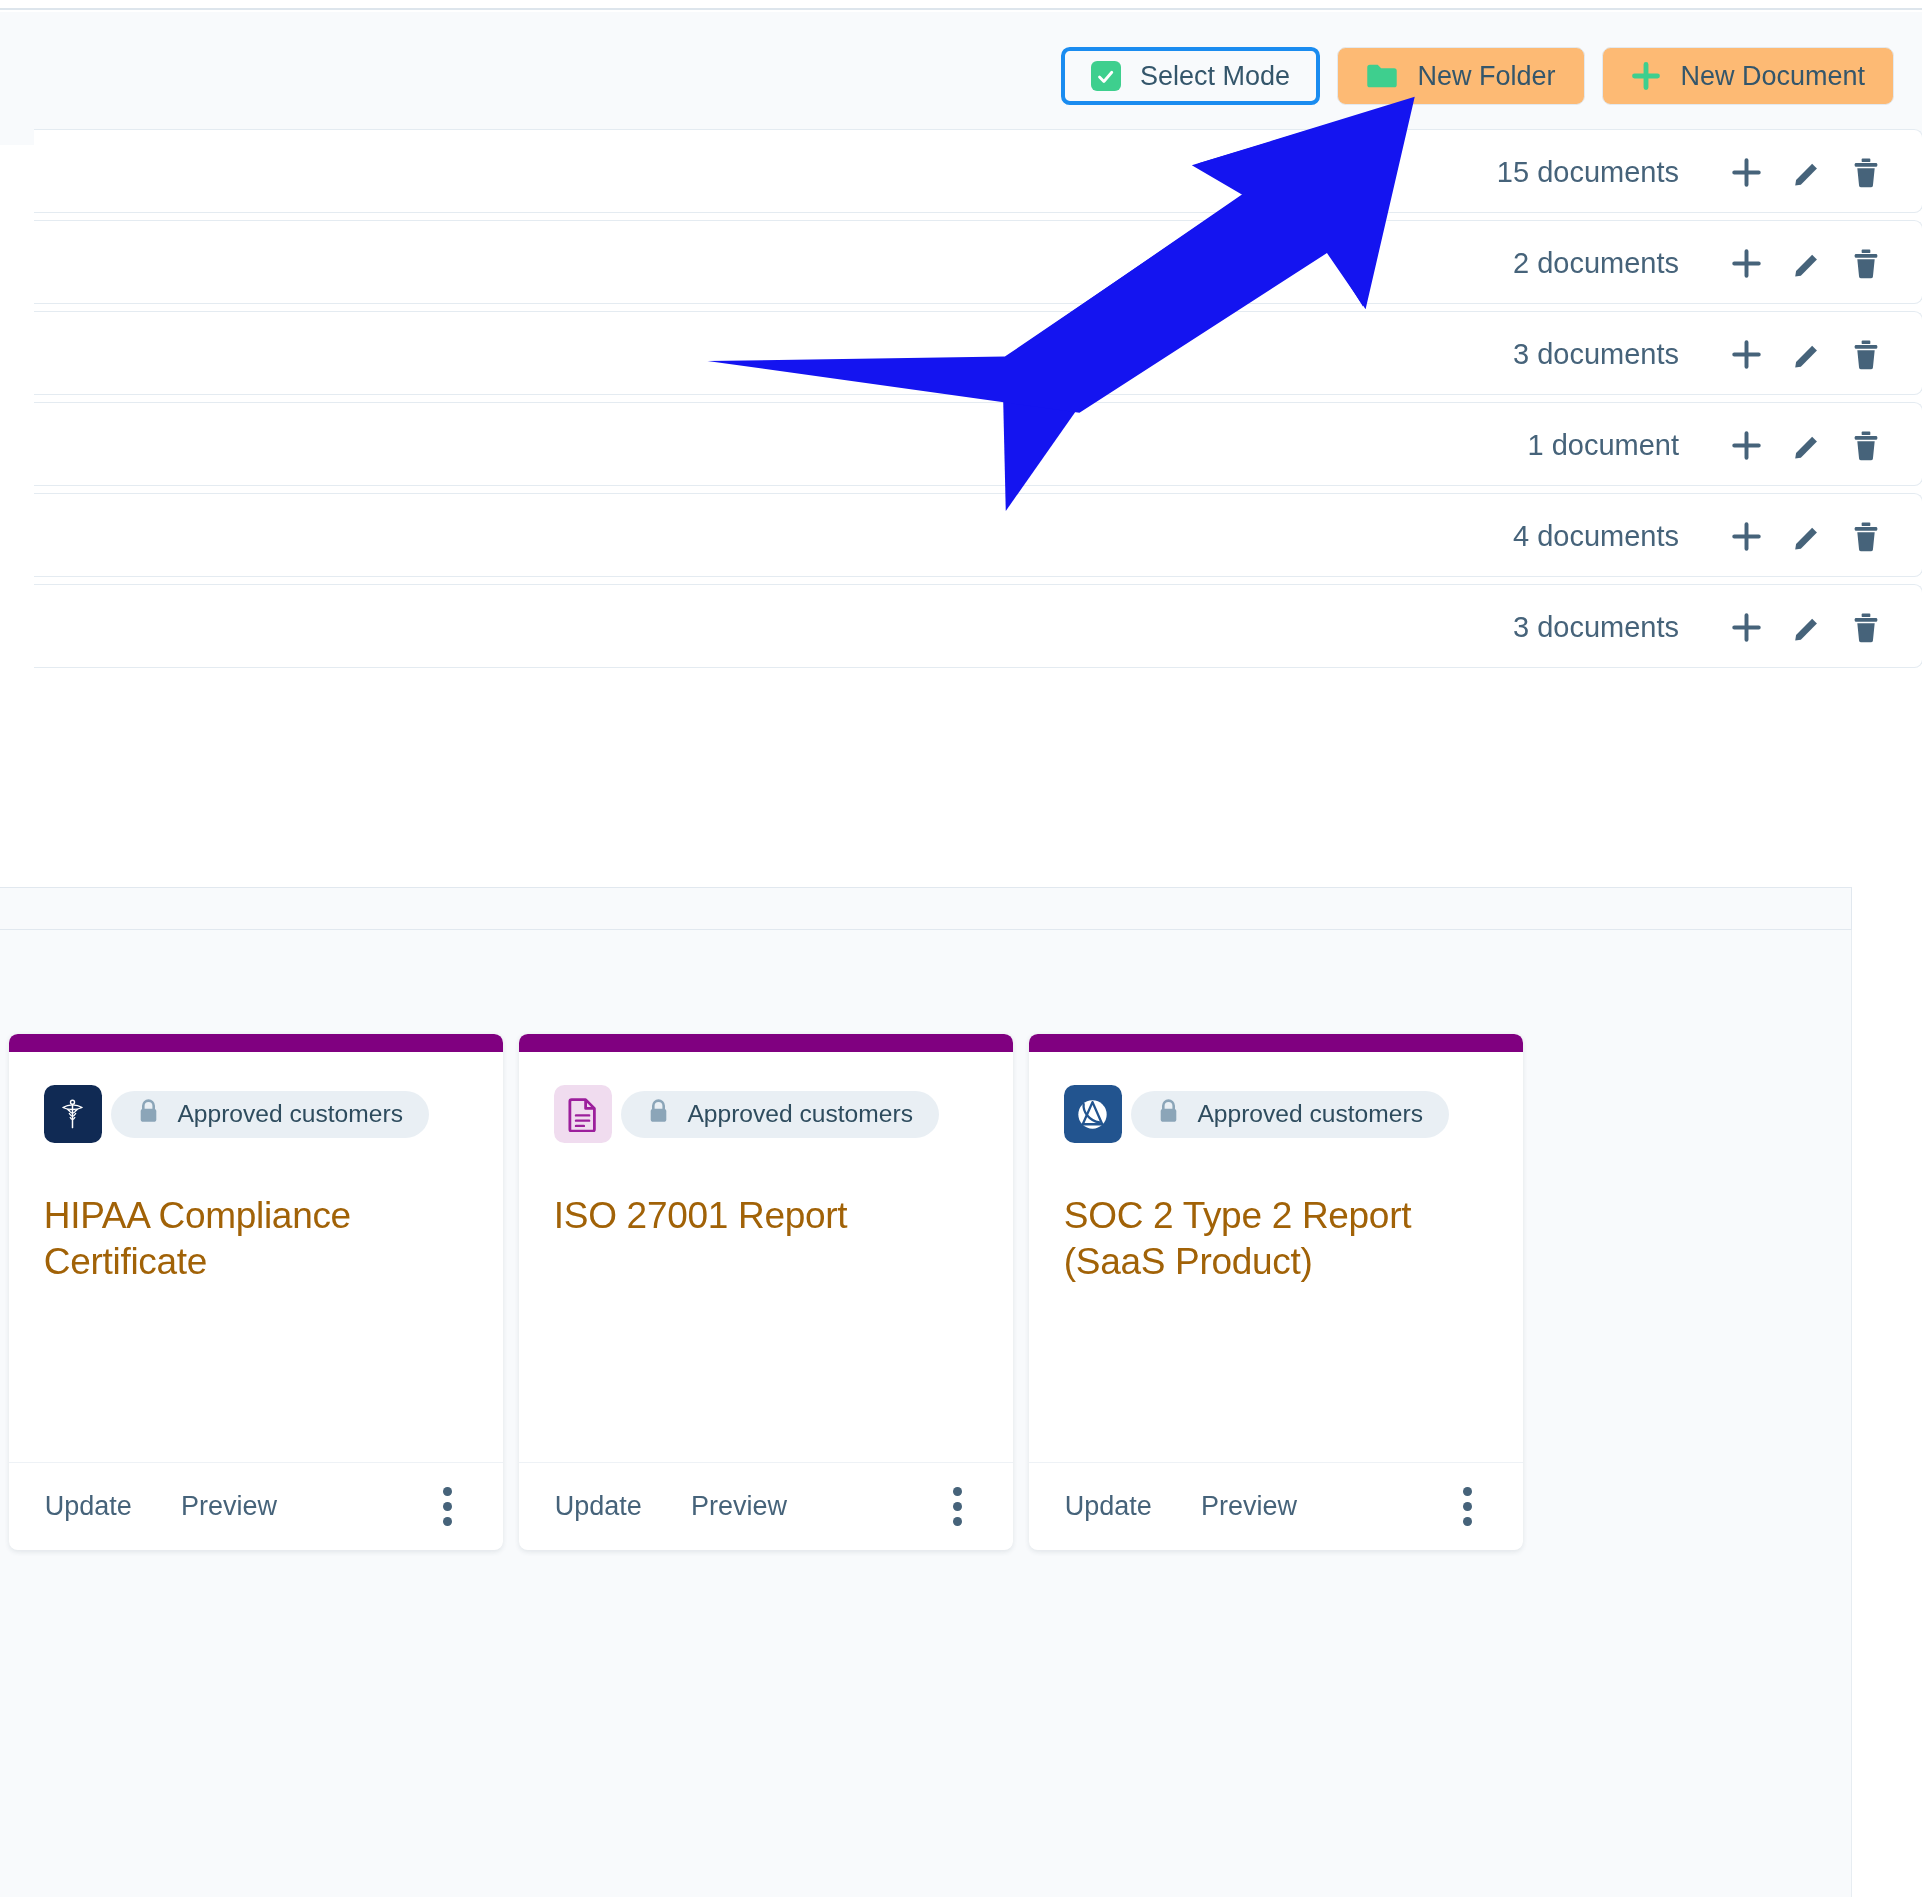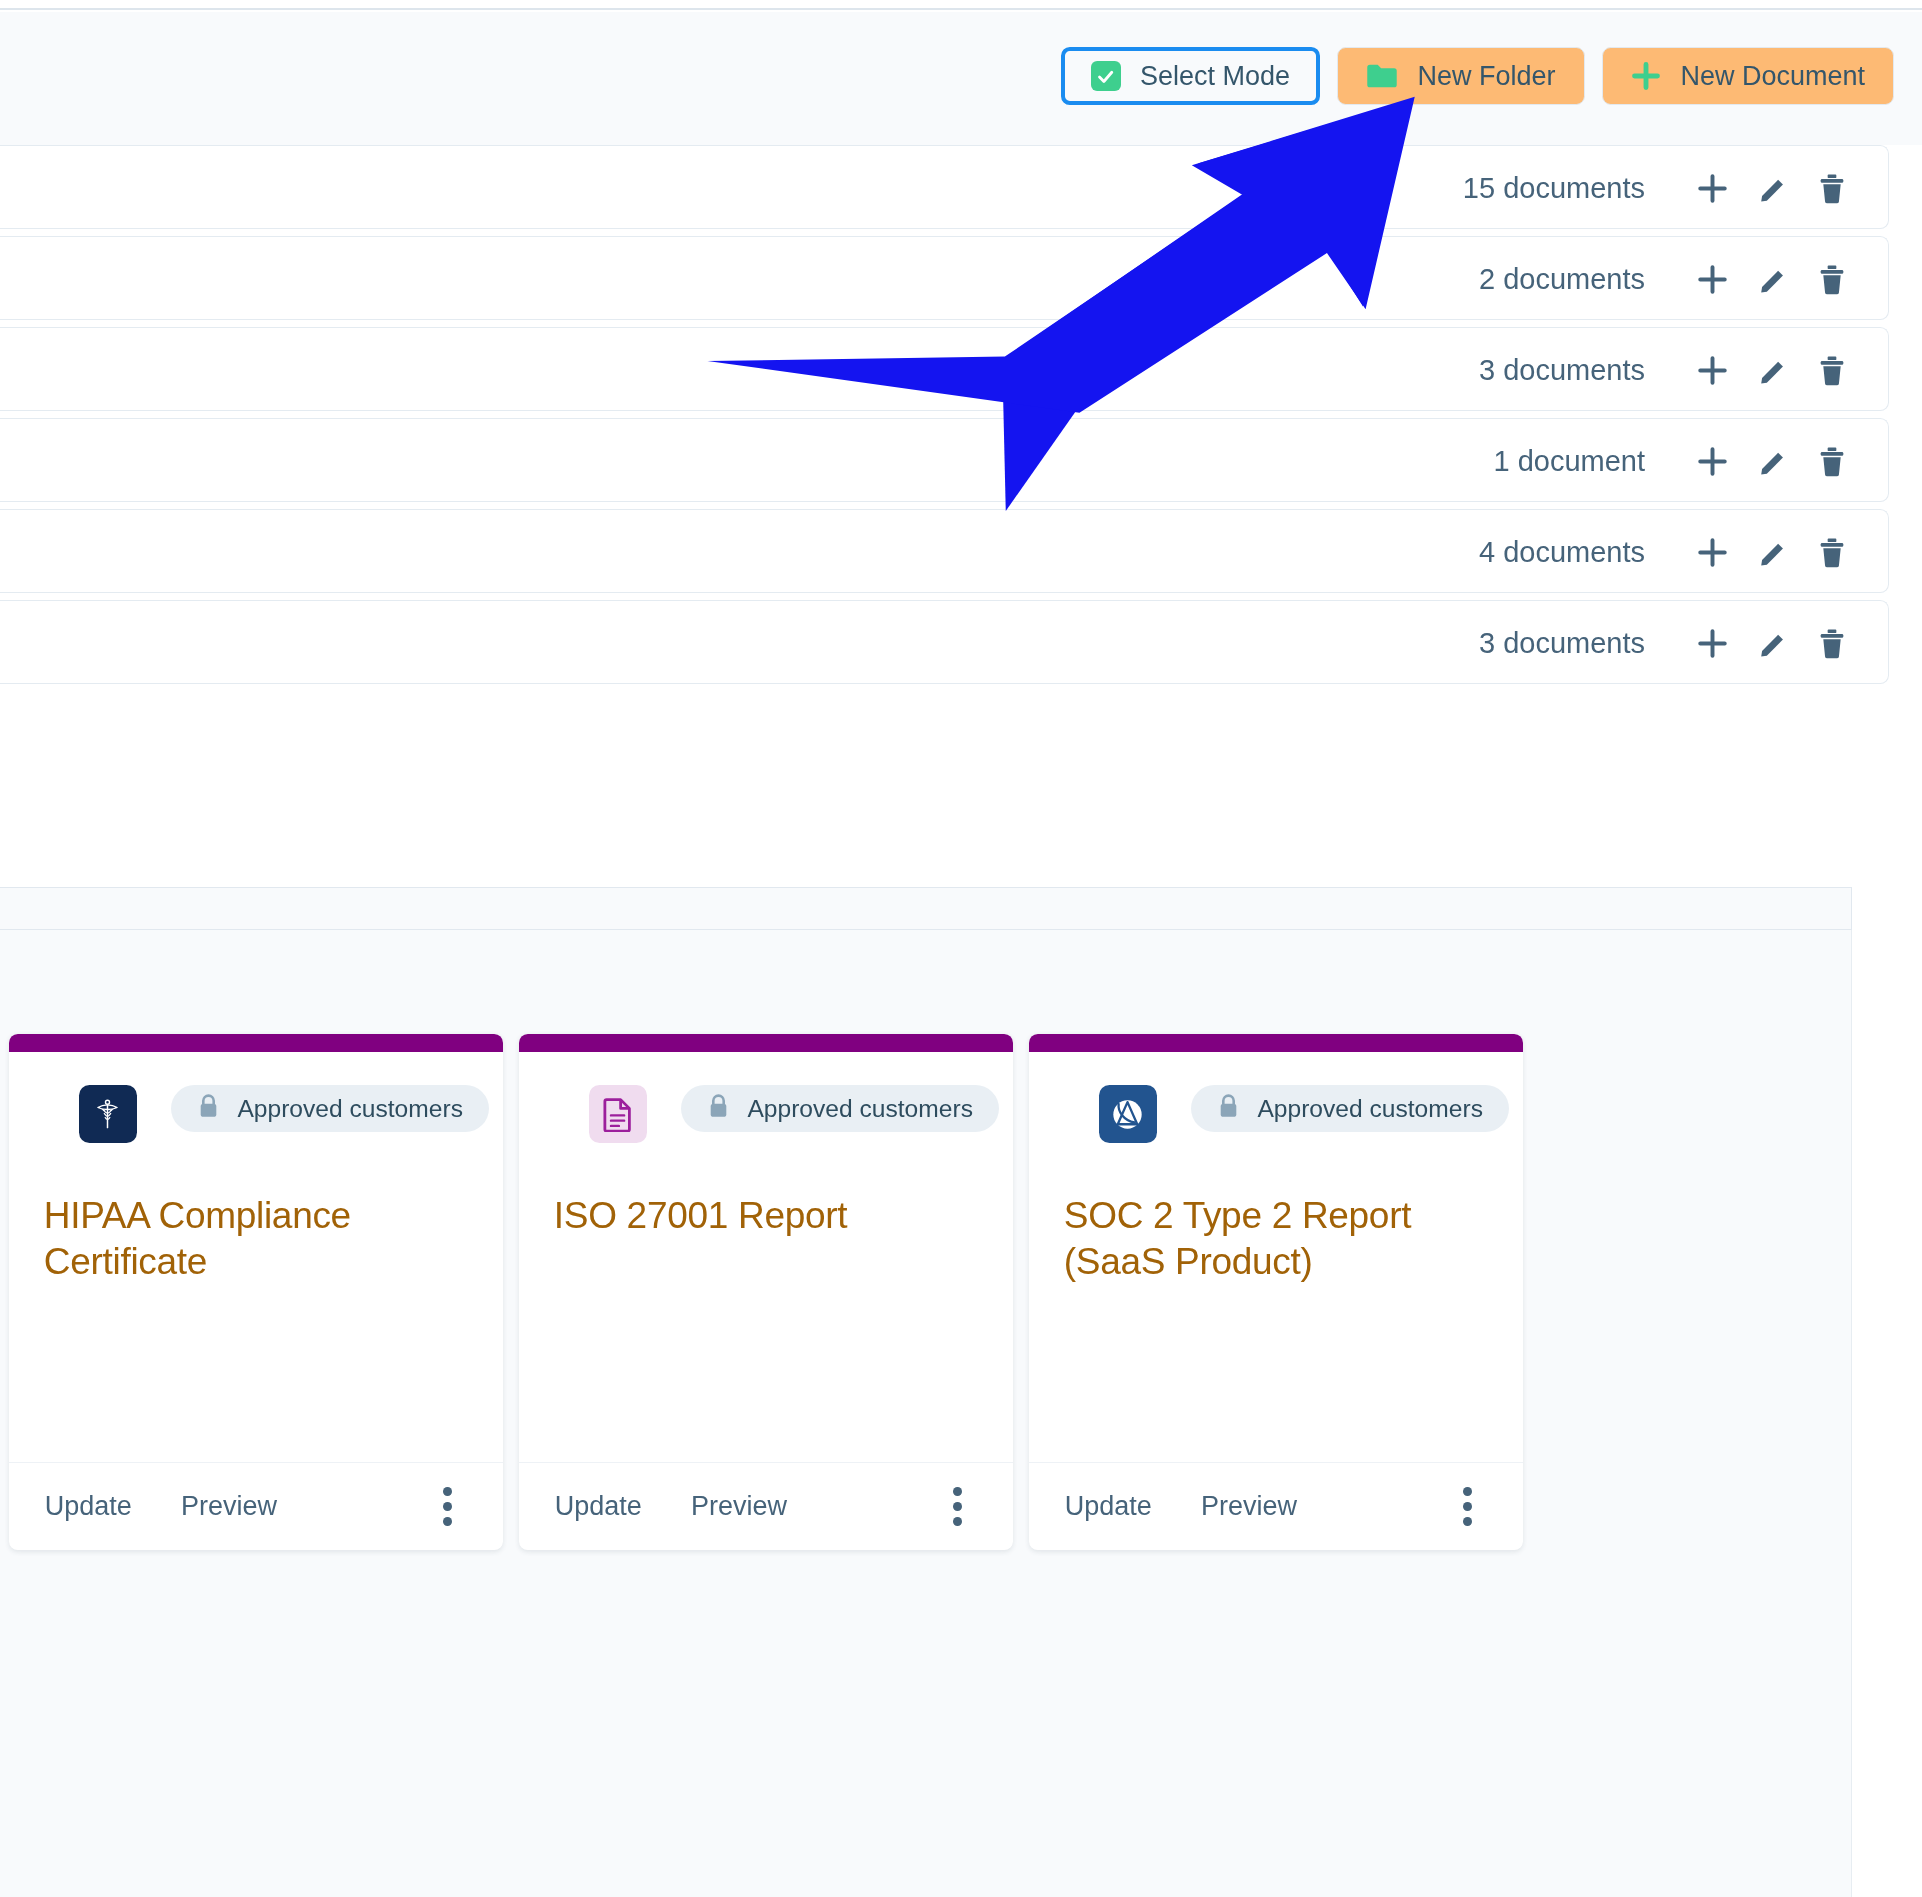--- a/index.html
+++ b/index.html
@@ -70,22 +70,23 @@
     justify-content: center;
     flex: none;
   }
   .chk svg { display:block; }
   .ico-folder { width: 32px; height: 26px; flex: none; }
   .ico-plus-green { width: 30px; height: 30px; flex: none; }
 
   
   .rows {
     position: absolute;
-    left: 0; top: 145px;
+    left: 0; top: 129px;
     width: 1889px;
+    padding-left: 34px;
   }
   .frow {
     position: relative;
     height: 84px;
     background: #ffffff;
     border: 1.8px solid #e4ebf1;
     border-left: none;
     border-radius: 0 8.8px 8.8px 0;
     margin-bottom: 7px;
     box-sizing: border-box;
@@ -155,23 +156,22 @@
     background: #800080;
     flex: none;
   }
   .card-body {
     flex: 1;
     padding: 33px 35px 0 35px;
     box-sizing: border-box;
   }
   .card-top {
     display: flex;
-    align-items: flex-start;
-    gap: 34px;
-    margin-left: 35px;
+    align-items: center;
+    gap: 9px;
   }
   .doc-tile {
     width: 58px; height: 58px;
     border-radius: 10.5px;
     flex: none;
     display: flex;
     align-items: center;
     justify-content: center;
   }
   .tile-navy { background: #102a54; }

